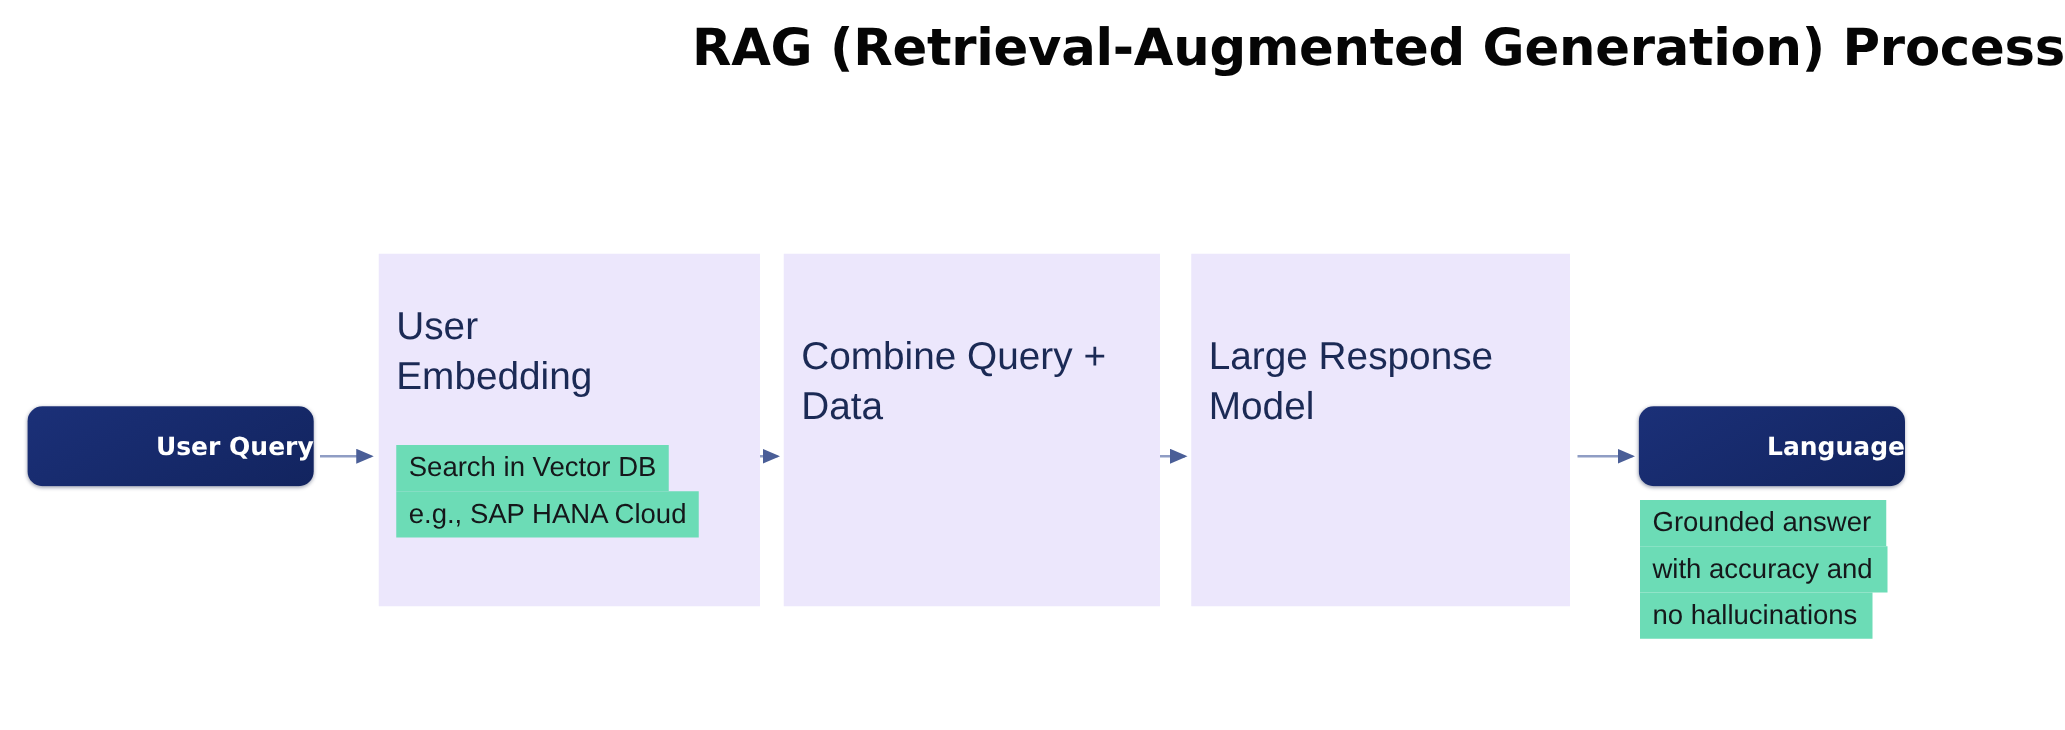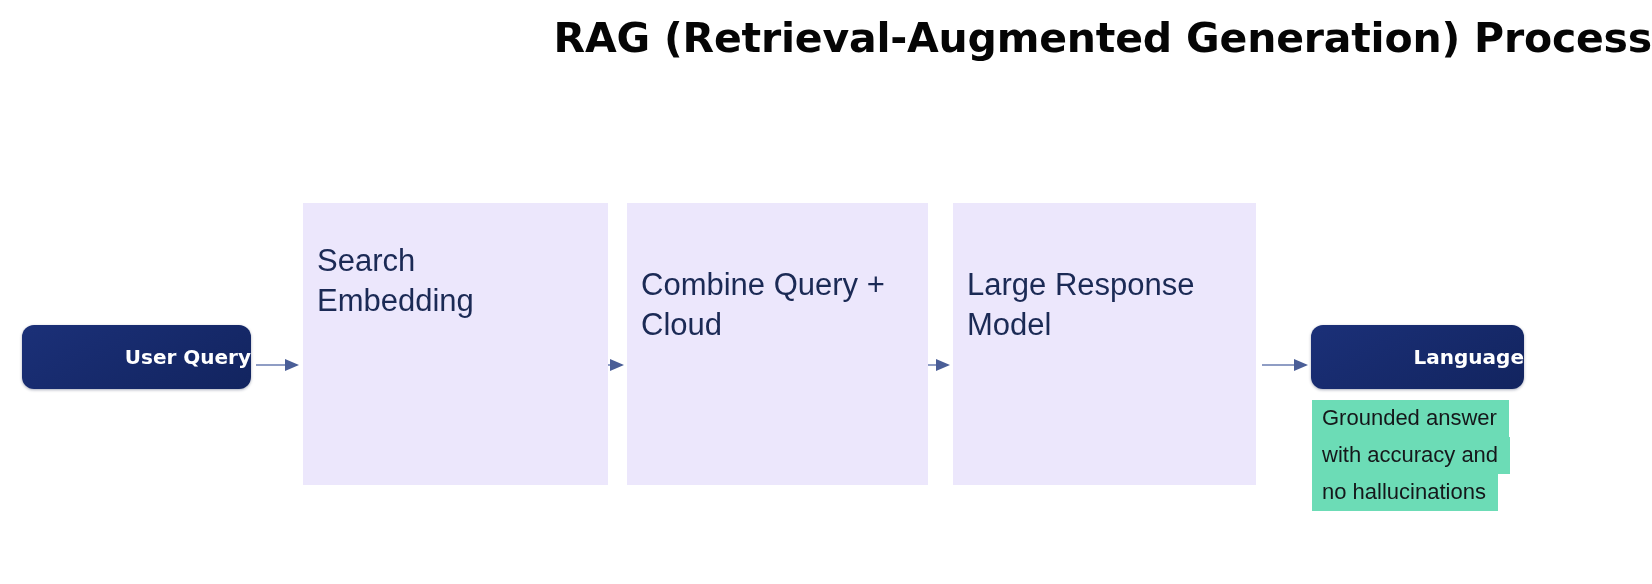--- a/index.html
+++ b/index.html
@@ -119,47 +119,51 @@
       </marker>
     </defs>
     <line x1="256" y1="365" x2="297" y2="365" stroke="#8F9DC4" stroke-width="2" marker-end="url(#arrowhead)"></line>
     <line x1="592" y1="365" x2="622" y2="365" stroke="#8F9DC4" stroke-width="2" marker-end="url(#arrowhead)"></line>
     <line x1="872" y1="365" x2="948" y2="365" stroke="#8F9DC4" stroke-width="2" marker-end="url(#arrowhead)"></line>
     <line x1="1262" y1="365" x2="1306" y2="365" stroke="#8F9DC4" stroke-width="2" marker-end="url(#arrowhead)"></line>
   </svg>
 
   <div class="stage-panel" id="stage-panel-1">
     <div class="stage-label">
-      <div>Search</div>
+      <div>User</div>
       <div>Embedding</div>
     </div>
   </div>
 
   <div class="stage-panel" id="stage-panel-2">
     <div class="stage-label">
       <div>Combine Query +</div>
-      <div>Cloud</div>
+      <div>Data</div>
     </div>
   </div>
 
   <div class="stage-panel" id="stage-panel-3">
     <div class="stage-label">
       <div>Large Response</div>
       <div>Model</div>
     </div>
   </div>
 
   <div class="node-pill" id="node-user-query">
     <span>User Query</span>
   </div>
 
   <div class="node-pill" id="node-response">
     <span>Language</span>
   </div>
 
+  <div class="annotation" id="annotation-vector-db">
+    <div class="hl-line">Search in Vector DB</div>
+    <div class="hl-line">e.g., SAP HANA Cloud</div>
+  </div>
 
   <div class="annotation" id="annotation-grounded">
     <div class="hl-line">Grounded answer</div>
     <div class="hl-line">with accuracy and</div>
     <div class="hl-line">no hallucinations</div>
   </div>
 
 </div>
 
 </body></html>

